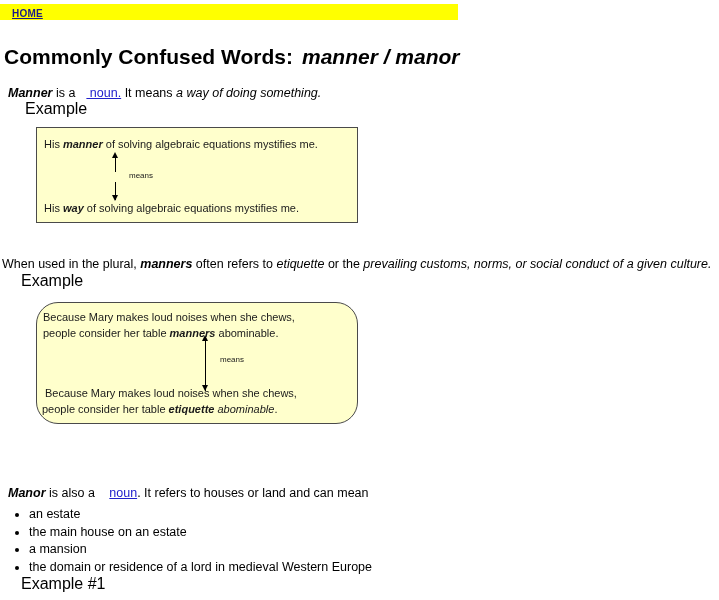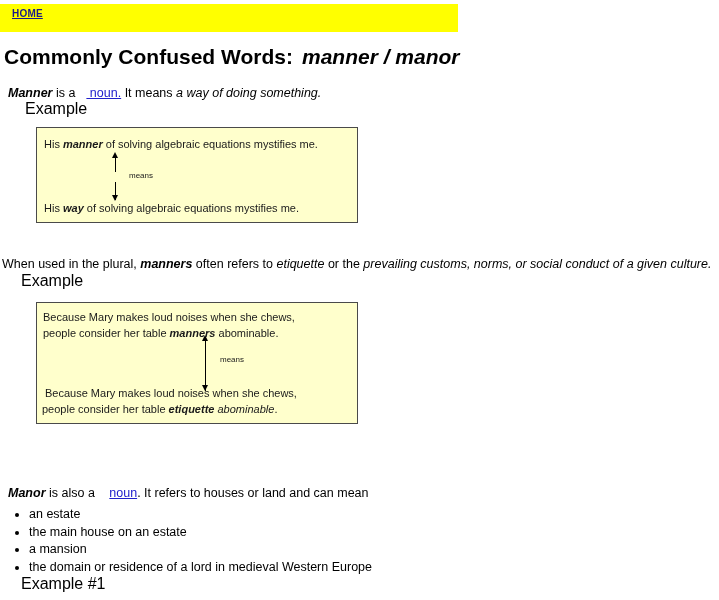--- a/index.html
+++ b/index.html
@@ -15,21 +15,21 @@
     color: #000000;
     position: relative;
   }
 
   
   .home-banner {
     position: absolute;
     left: 0px;
     top: 4px;
     width: 458px;
-    height: 28px;
+    height: 16px;
     background: #ffff00;
   }
   .home-link {
     position: absolute;
     left: 12px;
     top: 4px;
     font-size: 10px;
     font-weight: bold;
     color: #1a1a8c;
     text-decoration: underline;
@@ -81,21 +81,21 @@
   .ex3 { left: 21px; top: 576px; }
 
   
   .ex-box {
     position: absolute;
     background: #ffffcc;
     border: 1px solid #4a4a4a;
     box-sizing: border-box;
   }
   .box1 { left: 36px; top: 127px; width: 322px; height: 96px; }
-  .box2 { left: 36px; top: 302px; width: 322px; height: 122px; }
+  .box2 { left: 36px; top: 302px; width: 322px; height: 122px; border-radius: 22px; }
 
   .box-line {
     position: absolute;
     font-size: 11px;
     line-height: 16px;
     white-space: nowrap;
     color: #1a1a1a;
   }
 
   

